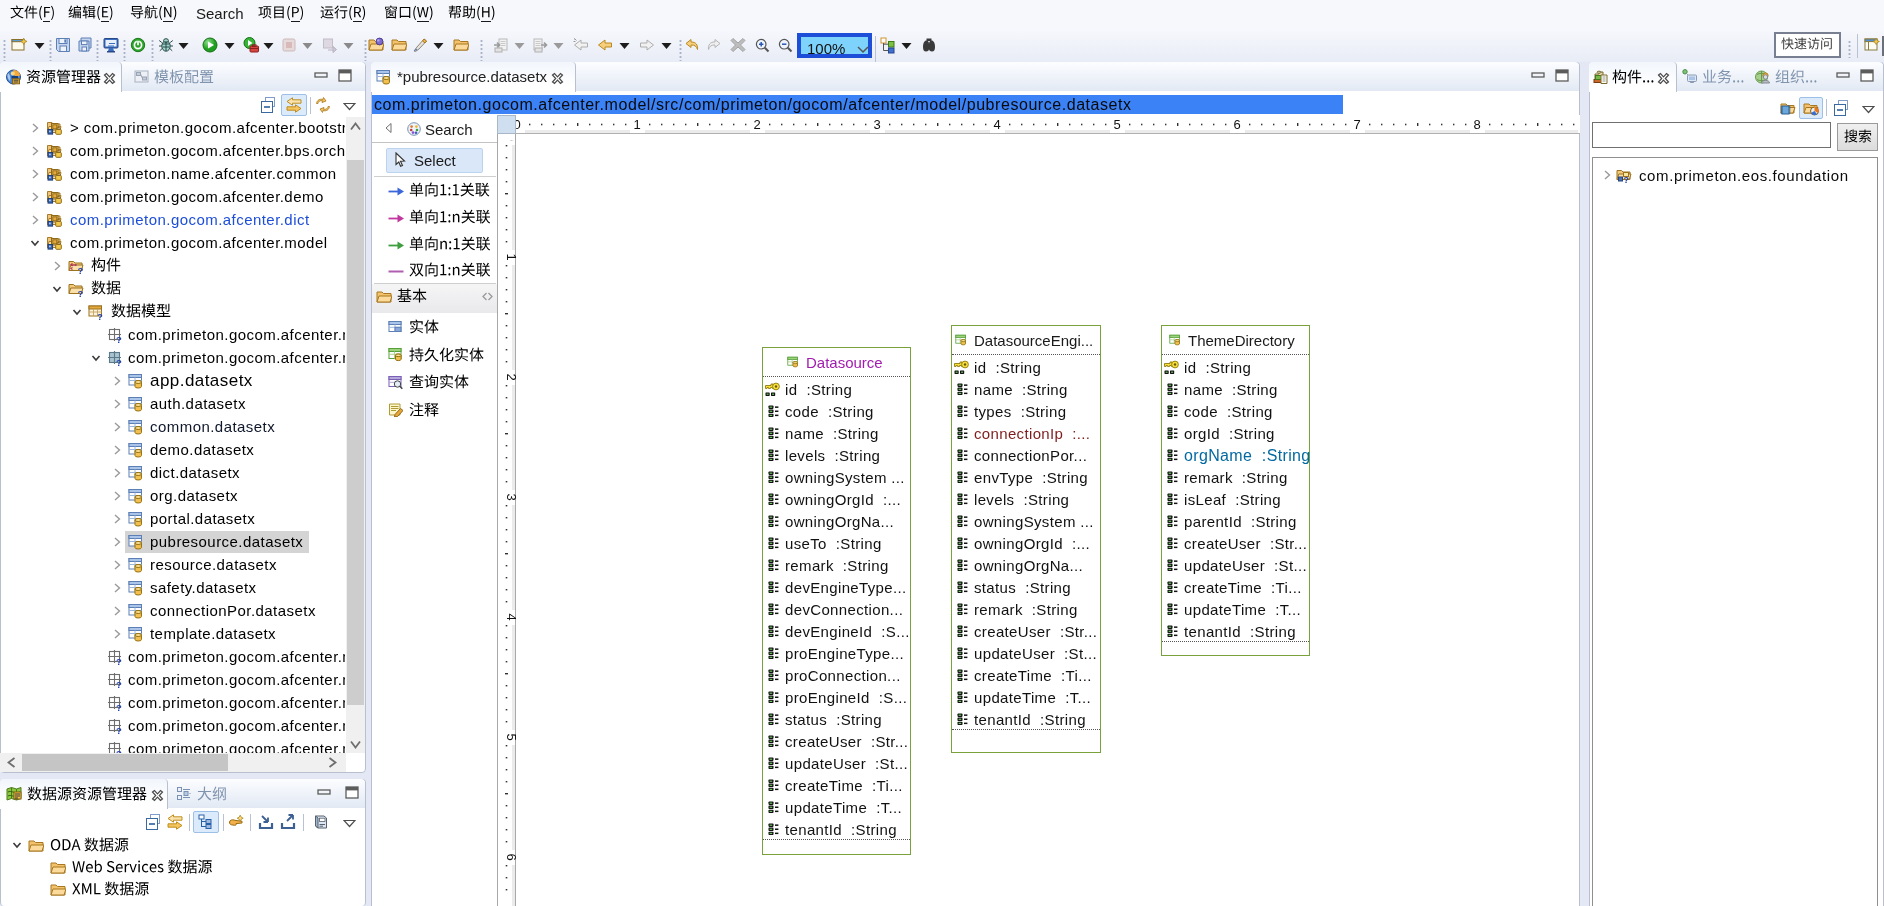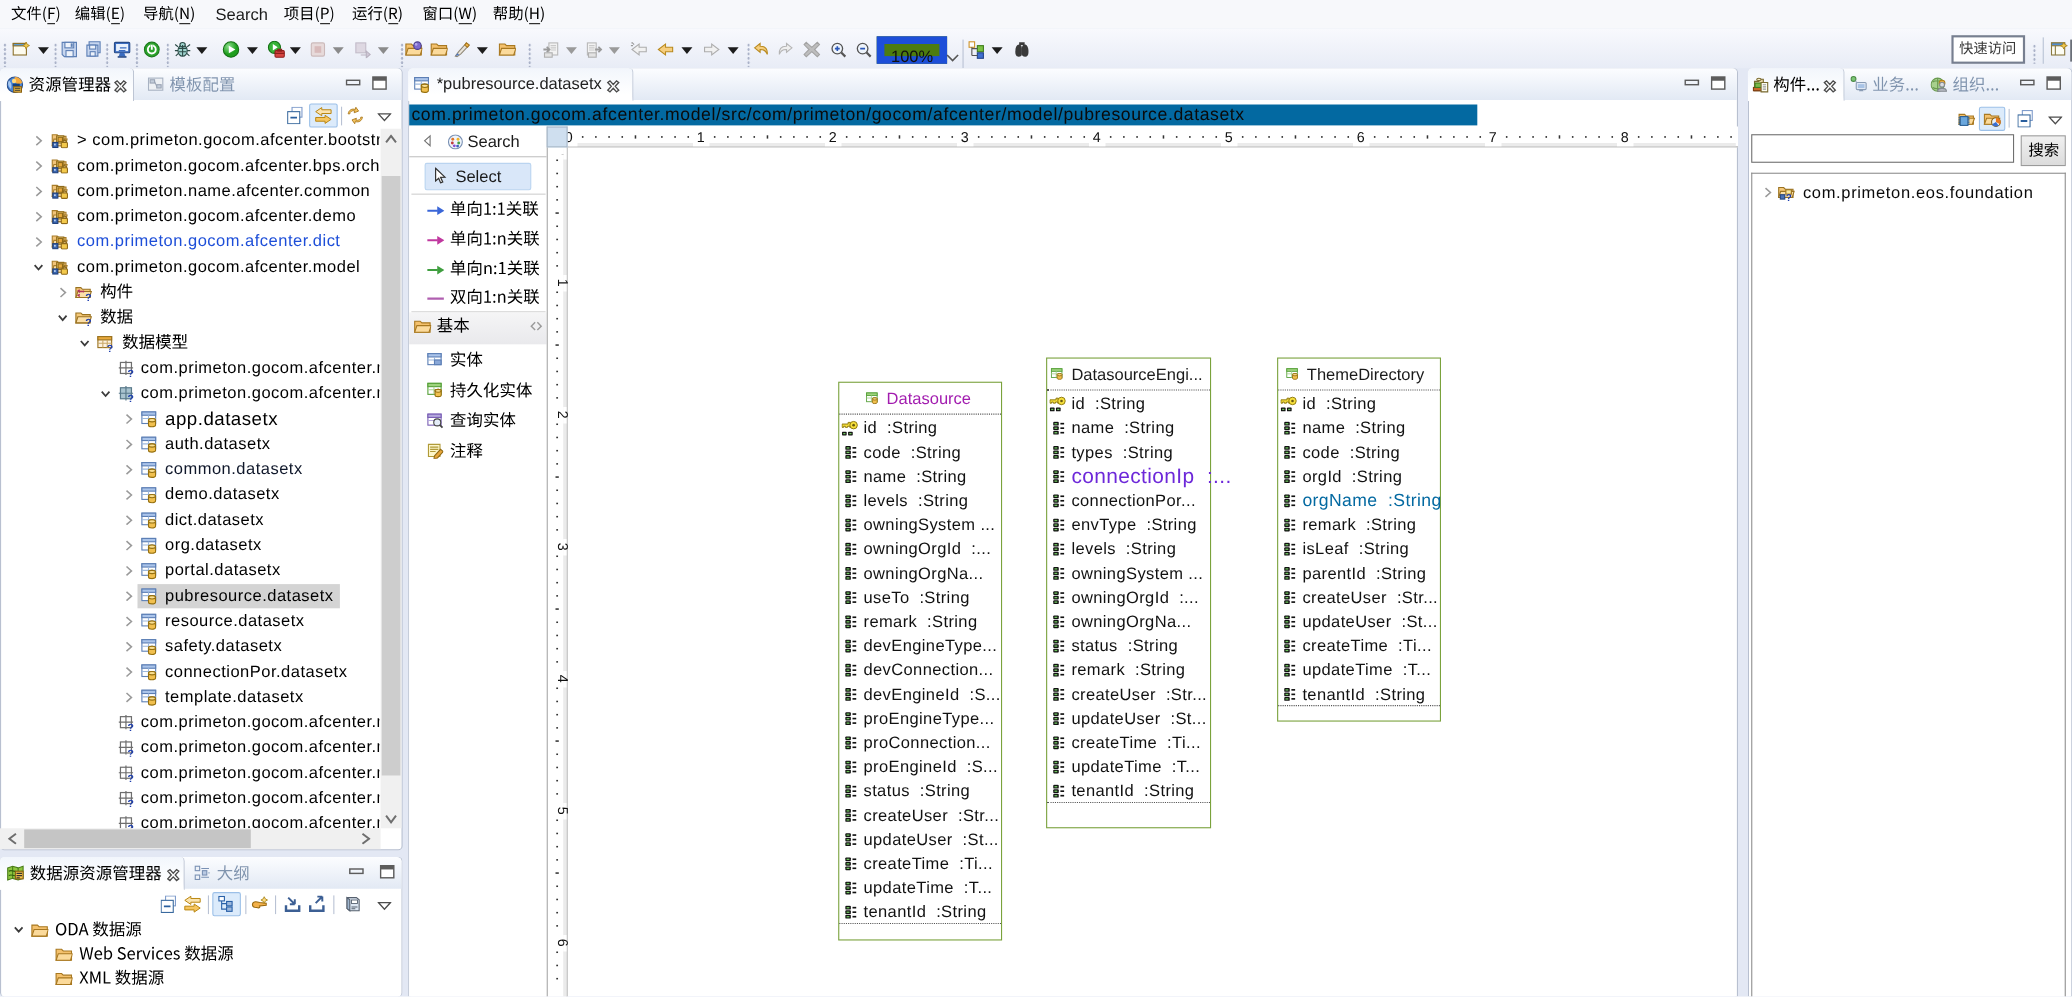--- a/index.html
+++ b/index.html
@@ -228,21 +228,21 @@
 <svg style="position:absolute;left:754px;top:37px" width="16" height="16" viewBox="0 0 16 16">
     <circle cx="7.2" cy="7.2" r="4.8" fill="#eef4fb" stroke="#555" stroke-width="1.2"></circle>
     <path d="M5 7.2 L9.4 7.2 M7.2 5 L7.2 9.4" stroke="#2a56b8" stroke-width="1.5"></path>
     <path d="M10.8 10.8 L14.5 14.5" stroke="#555" stroke-width="2"></path>
   </svg>
 <svg style="position:absolute;left:777px;top:37px" width="16" height="16" viewBox="0 0 16 16">
     <circle cx="7.2" cy="7.2" r="4.8" fill="#eef4fb" stroke="#555" stroke-width="1.2"></circle>
     <path d="M5 7.2 L9.4 7.2" stroke="#2a56b8" stroke-width="1.5"></path>
     <path d="M10.8 10.8 L14.5 14.5" stroke="#555" stroke-width="2"></path>
   </svg>
-<div style="position:absolute;left:797px;top:33px;width:64px;height:25px;background:#4d7c0f;border:7px solid #1d4ed8;">
+<div style="position:absolute;left:797px;top:33px;width:75px;height:25px;background:#7dd3fc;border:4px solid #1d4ed8;">
     <div style="position:absolute;left:6px;top:2px;white-space:pre;font-size:15px;color:#111;font-weight:normal;letter-spacing:0;line-height:19px">100%</div>
     <svg style="position:absolute;left:56px;top:8px" width="12" height="9" viewBox="0 0 12 9">
       <path d="M1 2 L6 7 L11 2" fill="none" stroke="#555" stroke-width="1.5"></path>
     </svg>
   </div>
 <div class="vsep" style="left:875px;top:36;height:26px;top:36px"></div>
 <svg style="position:absolute;left:880px;top:37px" width="16" height="17" viewBox="0 0 16 17">
     <rect x="1" y="1" width="5" height="5" fill="#fff" stroke="#cf9429"></rect>
     <rect x="8.5" y="4.5" width="5.5" height="5.5" fill="#7bc143" stroke="#3f7d1c"></rect>
     <rect x="8.5" y="11" width="5.5" height="5" fill="#3f6fd1" stroke="#24458c"></rect>
@@ -818,21 +818,21 @@
 <svg style="position:absolute;left:551px;top:72px" width="13" height="13" viewBox="0 0 13 13">
     <path d="M1.5 3 L3.5 1.5 L6.5 4.8 L9.5 1.5 L11.5 3 L8.3 6.5 L11.5 10 L9.5 11.5 L6.5 8.2 L3.5 11.5 L1.5 10 L4.7 6.5 Z" fill="#fdfdfd" stroke="#4a4a4a" stroke-width="1.2"></path>
   </svg>
 <svg style="position:absolute;left:1531px;top:70px" width="15" height="12" viewBox="0 0 15 12">
     <rect x="1" y="3" width="12" height="4" fill="none" stroke="#5c5c5c" stroke-width="1.3"></rect>
   </svg>
 <svg style="position:absolute;left:1555px;top:69px" width="15" height="14" viewBox="0 0 15 14">
     <rect x="1" y="1" width="12" height="11" fill="#fff" stroke="#5c5c5c" stroke-width="1.3"></rect>
     <rect x="1" y="1" width="12" height="3.4" fill="#5c5c5c"></rect>
   </svg>
-<div style="position:absolute;left:372px;top:95px;width:971px;height:19px;background:#0369a1;">
+<div style="position:absolute;left:372px;top:95px;width:971px;height:19px;background:#3b82f6;">
     <div style="position:absolute;left:2px;top:0px;white-space:pre;font-size:16px;color:#0a0a0a;font-weight:normal;letter-spacing:0.55px;line-height:20px">com.primeton.gocom.afcenter.model/src/com/primeton/gocom/afcenter/model/pubresource.datasetx</div>
   </div>
 <div style="position:absolute;left:372px;top:115px;width:125px;height:791px;background:#fff;"></div>
 <div style="position:absolute;left:372px;top:115px;width:125px;height:28px;border-bottom:1px solid #c3c3c3;"></div>
 <svg style="position:absolute;left:384px;top:122px" width="9" height="12" viewBox="0 0 9 12">
     <path d="M7 1.5 L2 6 L7 10.5 Z" fill="#fff" stroke="#707070"></path>
   </svg>
 <svg style="position:absolute;left:407px;top:122px" width="14" height="14" viewBox="0 0 14 14">
     <circle cx="7" cy="7" r="6.3" fill="#eef4fb" stroke="#7a91b4"></circle>
     <circle cx="4.6" cy="4.6" r="1.3" fill="#e2762c"></circle>
@@ -1454,21 +1454,21 @@
     <rect x="0.5" y="0.5" width="5" height="3.4" rx="0.8" fill="#111"></rect>
     <rect x="1.6" y="1.6" width="2.6" height="1.2" fill="#6fc45f"></rect>
     <rect x="0.5" y="4.6" width="5" height="3.4" rx="0.8" fill="#111"></rect>
     <rect x="1.6" y="5.7" width="2.6" height="1.2" fill="#6fc45f"></rect>
     <rect x="0.5" y="8.7" width="5" height="3.4" rx="0.8" fill="#111"></rect>
     <rect x="1.6" y="9.8" width="2.6" height="1.2" fill="#6fc45f"></rect>
     <rect x="7" y="1.4" width="3.4" height="1.5" fill="#111"></rect>
     <rect x="7" y="5.5" width="3.4" height="1.5" fill="#111"></rect>
     <rect x="7" y="9.6" width="3.4" height="1.5" fill="#111"></rect>
   </svg>
-<div style="position:absolute;left:974px;top:424px;white-space:pre;font-size:19px;color:#6d28d9;font-weight:normal;letter-spacing:0.35px;line-height:19px">connectionIp  :...</div>
+<div style="position:absolute;left:974px;top:424px;white-space:pre;font-size:15px;color:#7f1d1d;font-weight:normal;letter-spacing:0.35px;line-height:19px">connectionIp  :...</div>
 <svg style="position:absolute;left:957px;top:449px" width="11" height="13" viewBox="0 0 11 13">
     <rect x="0.5" y="0.5" width="5" height="3.4" rx="0.8" fill="#111"></rect>
     <rect x="1.6" y="1.6" width="2.6" height="1.2" fill="#6fc45f"></rect>
     <rect x="0.5" y="4.6" width="5" height="3.4" rx="0.8" fill="#111"></rect>
     <rect x="1.6" y="5.7" width="2.6" height="1.2" fill="#6fc45f"></rect>
     <rect x="0.5" y="8.7" width="5" height="3.4" rx="0.8" fill="#111"></rect>
     <rect x="1.6" y="9.8" width="2.6" height="1.2" fill="#6fc45f"></rect>
     <rect x="7" y="1.4" width="3.4" height="1.5" fill="#111"></rect>
     <rect x="7" y="5.5" width="3.4" height="1.5" fill="#111"></rect>
     <rect x="7" y="9.6" width="3.4" height="1.5" fill="#111"></rect>

